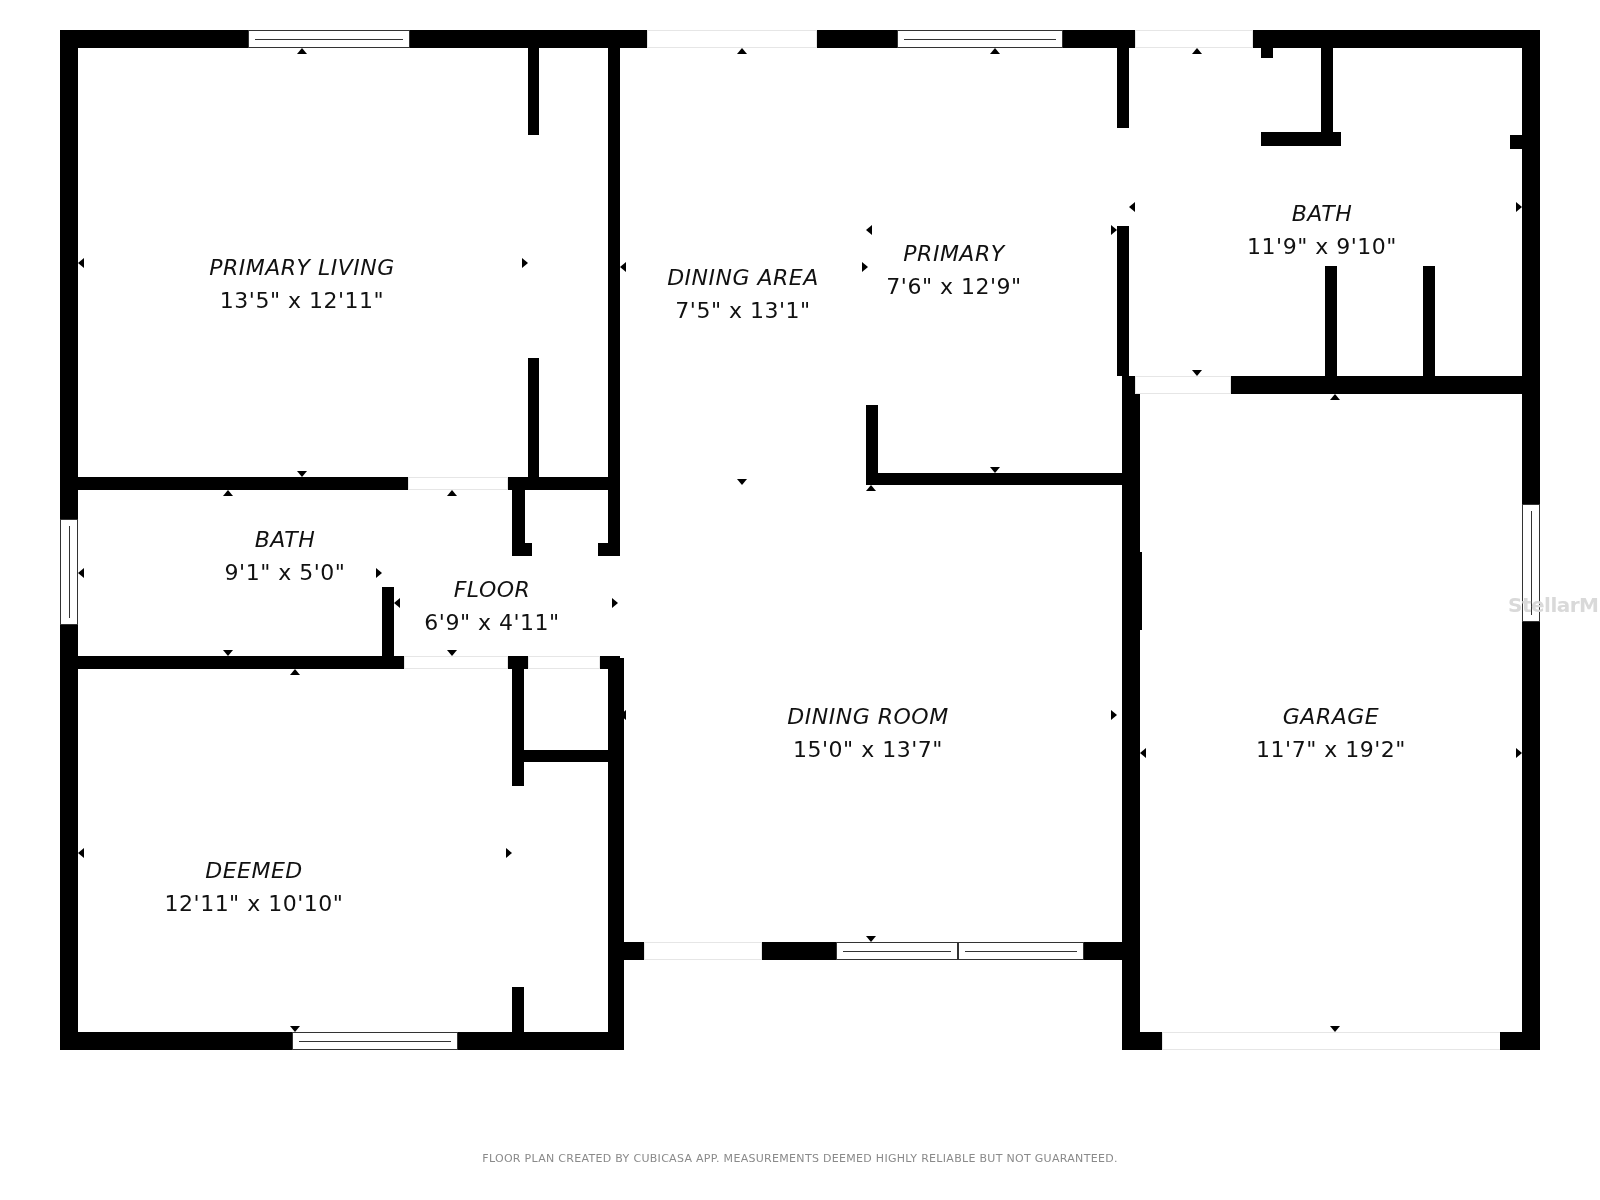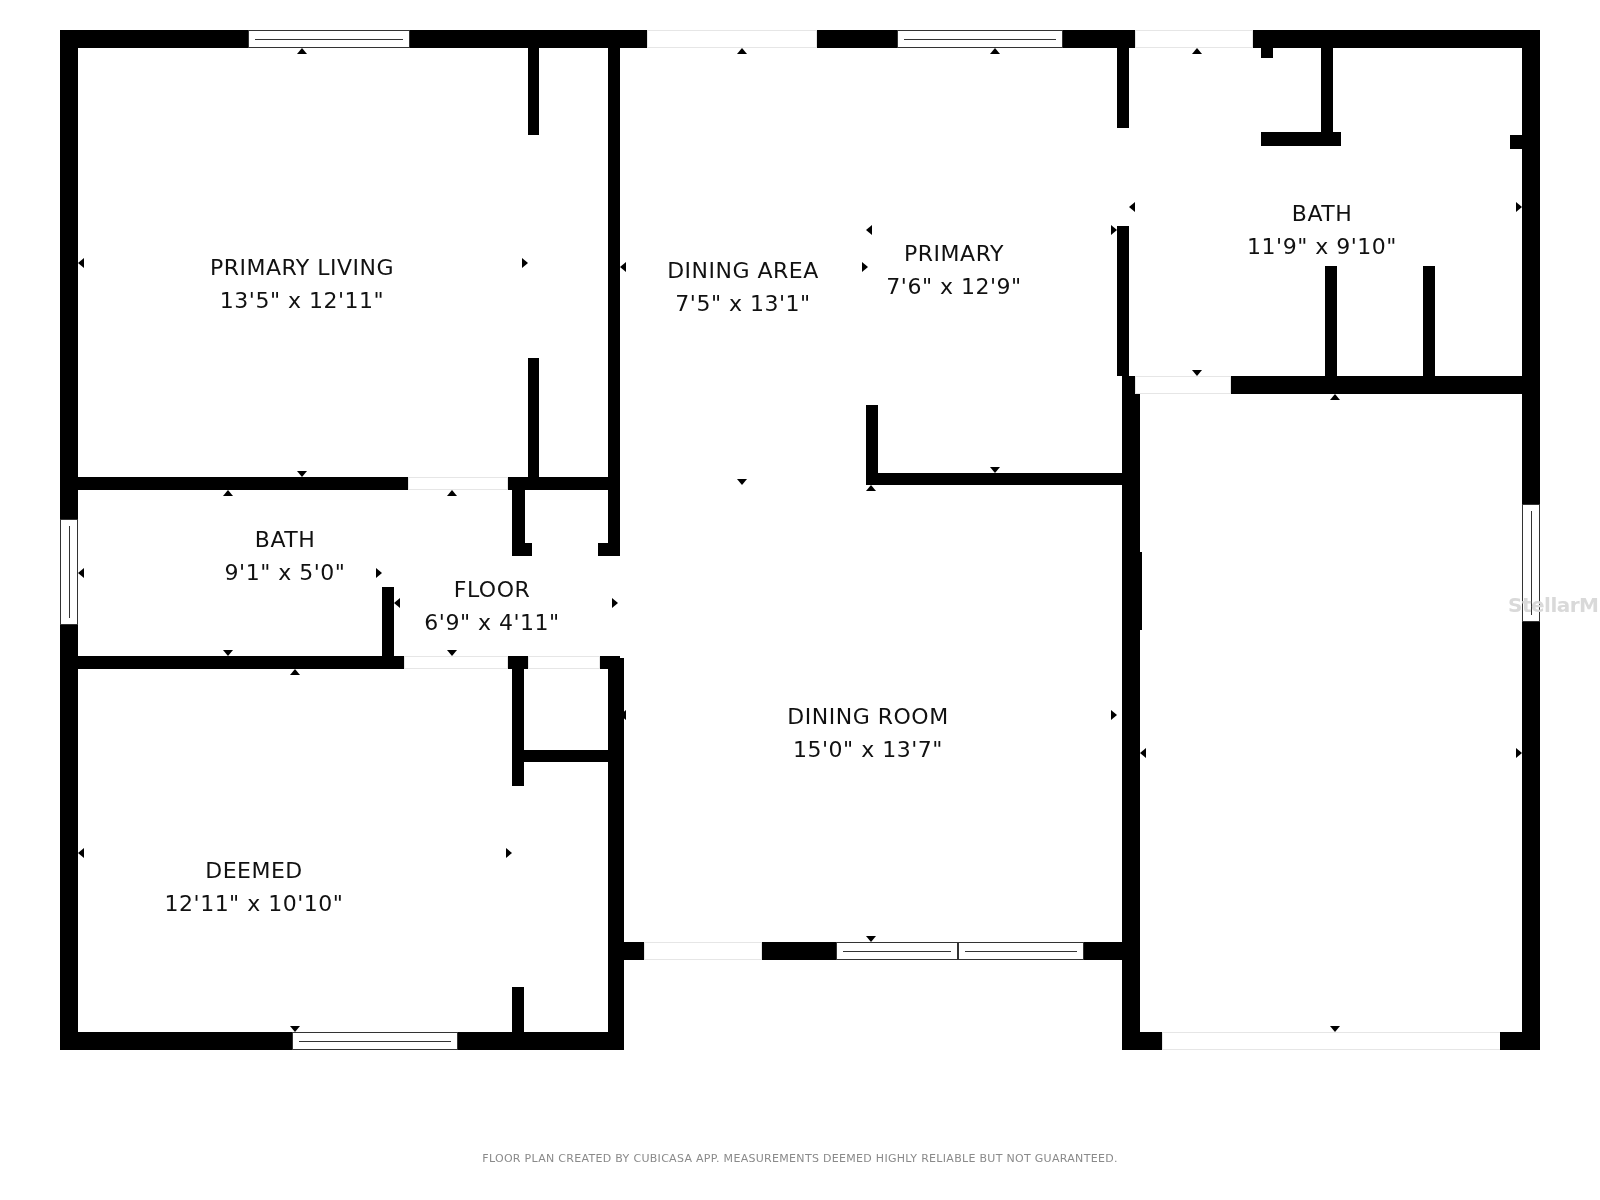--- a/index.html
+++ b/index.html
@@ -5,21 +5,21 @@
   html, body { margin:0; padding:0; background:#ffffff; }
   body { width:1600px; height:1200px; position:relative; overflow:hidden; font-family:"DejaVu Sans", sans-serif; }
   #plan { position:absolute; left:0; top:0; width:1600px; height:1200px; }
   .wall { position:absolute; background:#000000; }
   .win { position:absolute; background:#ffffff; border:1px solid #333333; box-sizing:border-box; }
   .win.h::after { content:""; position:absolute; left:6px; right:6px; top:50%; height:0; border-top:1px solid #333333; }
   .win.v::after { content:""; position:absolute; top:6px; bottom:6px; left:50%; width:0; border-left:1px solid #333333; }
   .win.h::before { content:""; position:absolute; left:0; right:0; top:0; bottom:0; border-left:6px solid #ffffff; border-right:6px solid #ffffff; }
   .opening { position:absolute; background:#ffffff; border:1px solid #e6e6e6; box-sizing:border-box; }
   .room-label { position:absolute; text-align:center; color:#111111; transform:translate(-50%, -50%); white-space:nowrap; }
-  .room-name { font-size:22px; letter-spacing:0.5px; line-height:32px; }
+  .room-name { font-size:22px; letter-spacing:0.5px; line-height:32px;font-style:italic; }
   .room-dim { font-size:22px; letter-spacing:0.5px; line-height:34px; }
   .tick { position:absolute; width:0; height:0; }
   .tick.up { border-left:5px solid transparent; border-right:5px solid transparent; border-bottom:6px solid #000; }
   .tick.down { border-left:5px solid transparent; border-right:5px solid transparent; border-top:6px solid #000; }
   .tick.left { border-top:5px solid transparent; border-bottom:5px solid transparent; border-right:6px solid #000; }
   .tick.right { border-top:5px solid transparent; border-bottom:5px solid transparent; border-left:6px solid #000; }
   .footer { position:absolute; left:0; width:1600px; top:1152px; text-align:center; font-size:11px; color:#8a8a8a; letter-spacing:0.3px; }
   .watermark { position:absolute; left:1508px; top:593px; font-size:20px; color:#d9d9d9; font-weight:bold; letter-spacing:-0.5px; }
 </style>
 </head>
@@ -146,21 +146,21 @@
 
   <div class="tick up" style="left:1330px;top:394px;"></div>
   <div class="tick down" style="left:1330px;top:1026px;"></div>
   <div class="tick left" style="left:1140px;top:748px;"></div>
   <div class="tick right" style="left:1516px;top:748px;"></div>
 
   <div class="room-label" style="left:302px;top:285px;">
     <div class="room-name">PRIMARY LIVING</div>
     <div class="room-dim">13'5" x 12'11"</div>
   </div>
-  <div class="room-label" style="left:743px;top:288px;text-align:center;">
+  <div class="room-label" style="left:743px;top:295px;text-align:center;">
     <div class="room-name">DINING AREA</div>
     <div class="room-dim">7'5" x 13'1"</div>
   </div>
   <div class="room-label" style="left:954px;top:271px;">
     <div class="room-name">PRIMARY</div>
     <div class="room-dim">7'6" x 12'9"</div>
   </div>
   <div class="room-label" style="left:1322px;top:231px;">
     <div class="room-name">BATH</div>
     <div class="room-dim">11'9" x 9'10"</div>
@@ -170,20 +170,24 @@
     <div class="room-dim">9'1" x 5'0"</div>
   </div>
   <div class="room-label" style="left:492px;top:607px;">
     <div class="room-name">FLOOR</div>
     <div class="room-dim">6'9" x 4'11"</div>
   </div>
   <div class="room-label" style="left:868px;top:734px;">
     <div class="room-name">DINING ROOM</div>
     <div class="room-dim">15'0" x 13'7"</div>
   </div>
+  <div class="room-label" style="left:1331px;top:734px;">
+    <div class="room-name">GARAGE</div>
+    <div class="room-dim">11'7" x 19'2"</div>
+  </div>
   <div class="room-label" style="left:254px;top:888px;">
     <div class="room-name">DEEMED</div>
     <div class="room-dim">12'11" x 10'10"</div>
   </div>
 
   <div class="watermark">StellarMLS</div>
   <div class="footer">FLOOR PLAN CREATED BY CUBICASA APP. MEASUREMENTS DEEMED HIGHLY RELIABLE BUT NOT GUARANTEED.</div>
 </div>
 
 </body></html>

